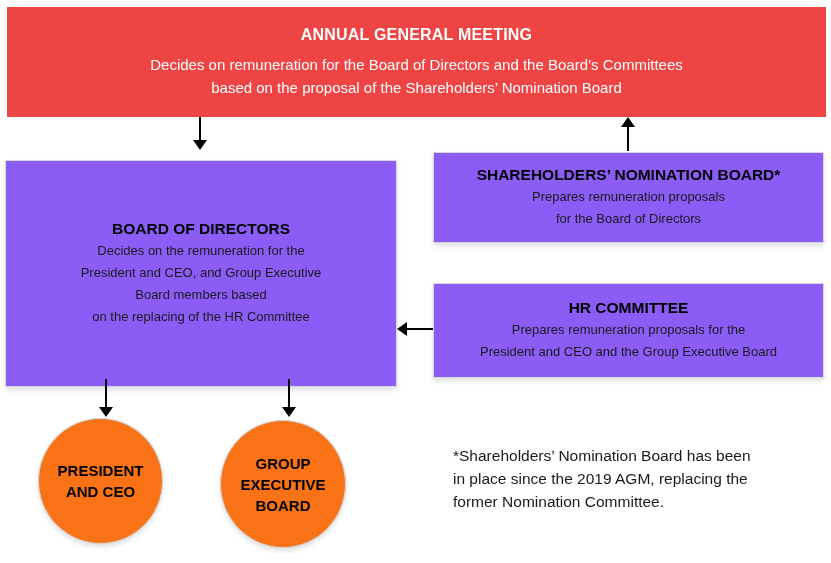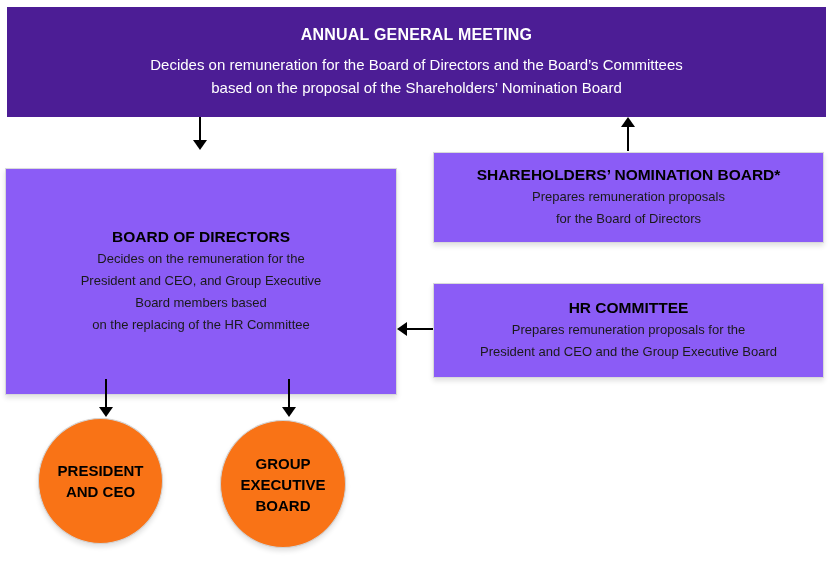--- a/index.html
+++ b/index.html
@@ -15,21 +15,21 @@
     background: #ffffff;
     overflow: hidden;
     color: #1a1a1a;
   }
 
   
   .banner {
     position: absolute;
     left: 7px; top: 7px;
     width: 819px; height: 110px;
-    background: #4c1d95;
+    background: #ef4444;
     color: #ffffff;
     display: flex;
     flex-direction: column;
     align-items: center;
     justify-content: center;
     text-align: center;
   }
   .banner-title {
     font-size: 16px;
     font-weight: bold;
@@ -57,21 +57,21 @@
   .box-title {
     font-size: 15.5px;
     font-weight: bold;
     color: #000000;
     margin-bottom: 2px;
   }
   .box-line {
     font-size: 13px;
     line-height: 22px;
   }
-  .box-board { left: 5px;   top: 168px; width: 392px; height: 227px; }
+  .box-board { left: 5px;   top: 160px; width: 392px; height: 227px; }
   .box-snb   { left: 433px; top: 152px; width: 391px; height: 91px;  }
   .box-hr    { left: 433px; top: 283px; width: 391px; height: 95px;  }
 
   
   .circle {
     position: absolute;
     background: #f97316;
     border: 1px solid #d2d3d4;
     box-sizing: border-box;
     border-radius: 50%;
@@ -168,20 +168,25 @@
     <div class="circle-line">PRESIDENT</div>
     <div class="circle-line">AND CEO</div>
   </div>
 
   <div class="circle circle-geb">
     <div class="circle-line">GROUP</div>
     <div class="circle-line">EXECUTIVE</div>
     <div class="circle-line">BOARD</div>
   </div>
 
+  <div class="footnote">
+    <span>*Shareholders’ Nomination Board has been</span>
+    <span>in place since the 2019 AGM, replacing the</span>
+    <span>former Nomination Committee.</span>
+  </div>
 
   <div class="arrow-vline" style="left:199px; top:117px; height:24px;"></div>
   <div class="arrowhead head-down" style="left:193px; top:140px;"></div>
 
   <div class="arrowhead head-up" style="left:621px; top:117px;"></div>
   <div class="arrow-vline" style="left:627px; top:126px; height:25px;"></div>
 
   <div class="arrowhead head-left" style="left:397px; top:322px;"></div>
   <div class="arrow-hline" style="left:406px; top:328px; width:27px;"></div>
 

